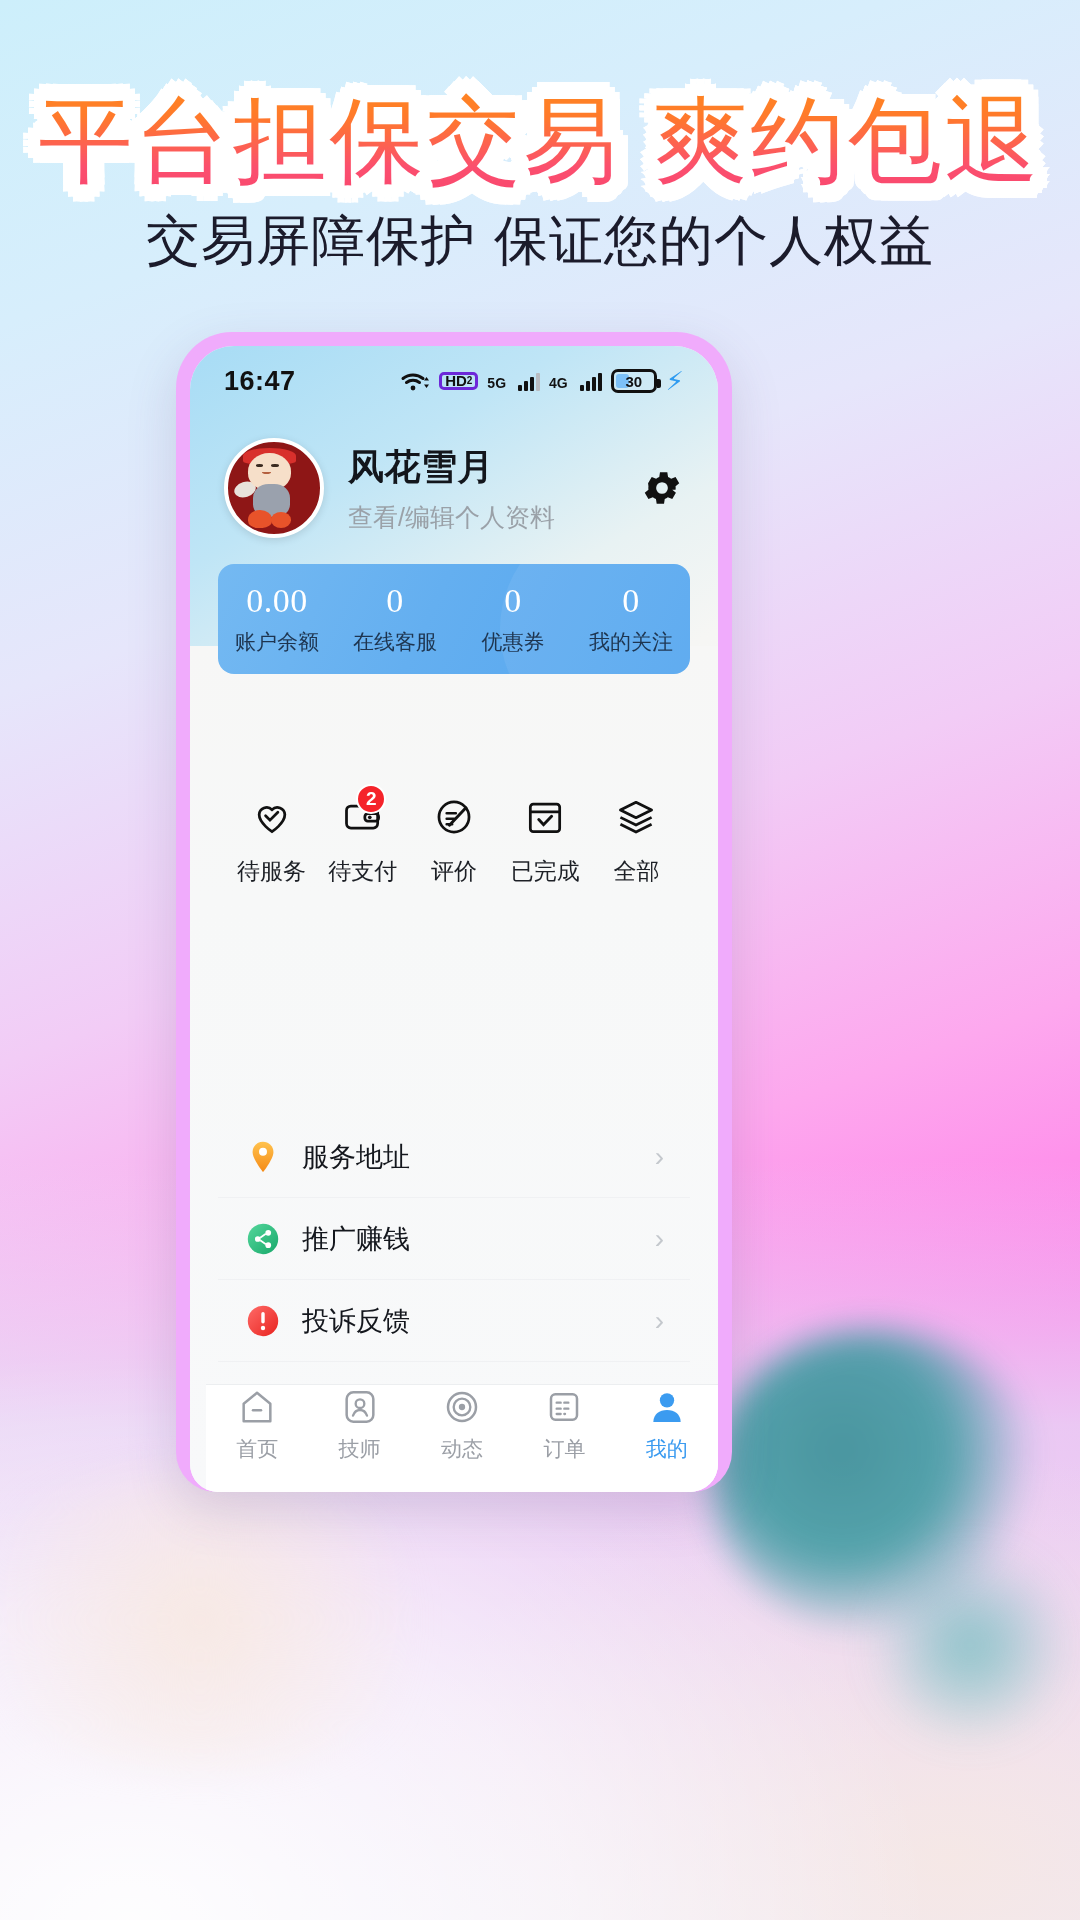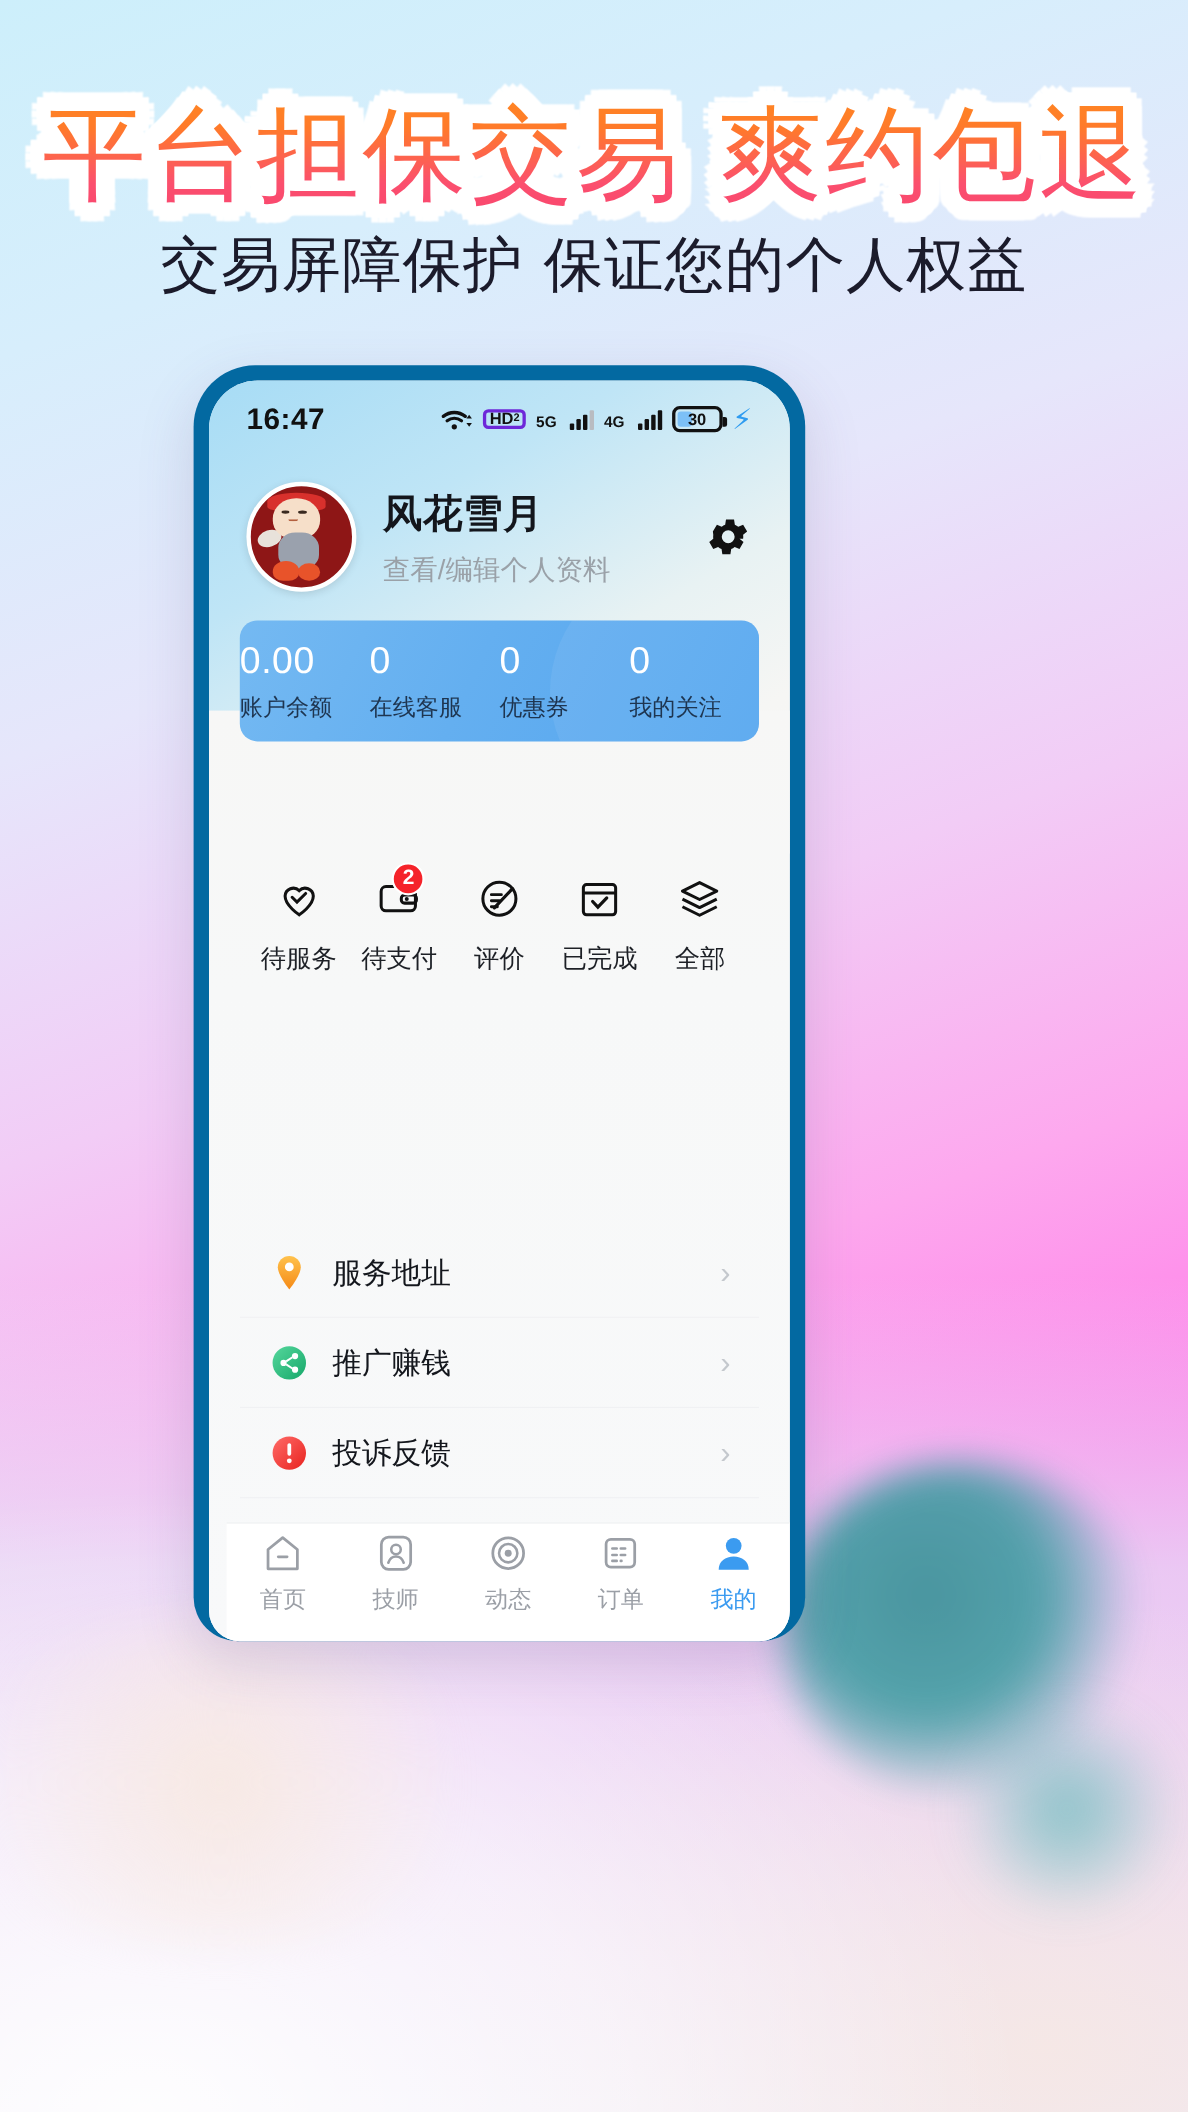--- a/index.html
+++ b/index.html
@@ -70,21 +70,21 @@
     position: absolute; top: 205px; left: 0; right: 0;
     text-align: center;
     font-size: 54px; font-weight: 500; color: #1b1b2b; letter-spacing: 1px;
     font-family: "DejaVu Sans", "Liberation Sans", sans-serif;
   }
 
   
   .phone {
     position: absolute; left: 176px; top: 332px;
     width: 556px; height: 1160px;
-    background: #0369a1;
+    background: #f0abfc;
     border-radius: 56px 56px 40px 40px;
     box-shadow: 0 18px 50px rgba(90,80,120,.18);
     padding: 14px 14px 0 14px;
   }
   .screen {
     width: 100%; height: 1146px;
     border-radius: 44px 44px 28px 28px;
     overflow: hidden;
     position: relative;
     background: #f6f7f9;
@@ -182,21 +182,21 @@
   .stats {
     margin: 0 28px; border-radius: 16px; height: 110px;
     background: linear-gradient(115deg, #74b9f2 0%, #64aff0 45%, #55a6ef 100%);
     display: flex; align-items: center; overflow: hidden; position: relative;
   }
   .stats:before {
     content: ""; position: absolute; right: -40px; top: -50px;
     width: 230px; height: 230px; border-radius: 50%;
     background: rgba(255,255,255,.07);
   }
-  .stat { flex: 1; position: relative; }
+  .stat { flex: 1; text-align: center; position: relative; font-family: Liberation Serif, serif; }
   .stat-v { font-size: 34px; color: #fff; font-weight: 400; letter-spacing: .5px; }
   .stat-l { font-size: 21px; color: #1e3550; margin-top: 8px; }
 
   
   .sec-title { font-size: 29px; font-weight: 700; color: #14171d; padding: 32px 34px 18px; }
 
   
   .card {
     margin: 0 28px; background: #fff; border-radius: 16px;
     box-shadow: 0 1px 4px rgba(30,40,60,.05);
@@ -233,21 +233,21 @@
   }
   .mrow:last-child { border-bottom: none; }
   .m-ico { width: 38px; height: 38px; flex: 0 0 auto; }
   .m-l { font-size: 27px; color: #14171d; margin-left: 20px; flex: 1; }
   .chev { color: #c4c8cd; font-size: 28px; font-weight: 300; }
 
   
   .tabbar {
     position: absolute; left: 16px; right: 0; bottom: 0; height: 108px;
     background: #fff; border-top: 1px solid #eceef0;
-    display: flex; align-items: center; padding-bottom: 20px;
+    display: flex; align-items: flex-start; padding-bottom: 20px;
   }
   .tab { flex: 1; text-align: center; }
   .tab-ico { height: 44px; display: flex; align-items: center; justify-content: center; }
   .tab-l { font-size: 21px; color: #9b9fa6; margin-top: 6px; }
   .tab.active .tab-l { color: #3b9bf0; }
 </style>
 </head>
 <body>
 
 <div class="promo-bg"></div>

